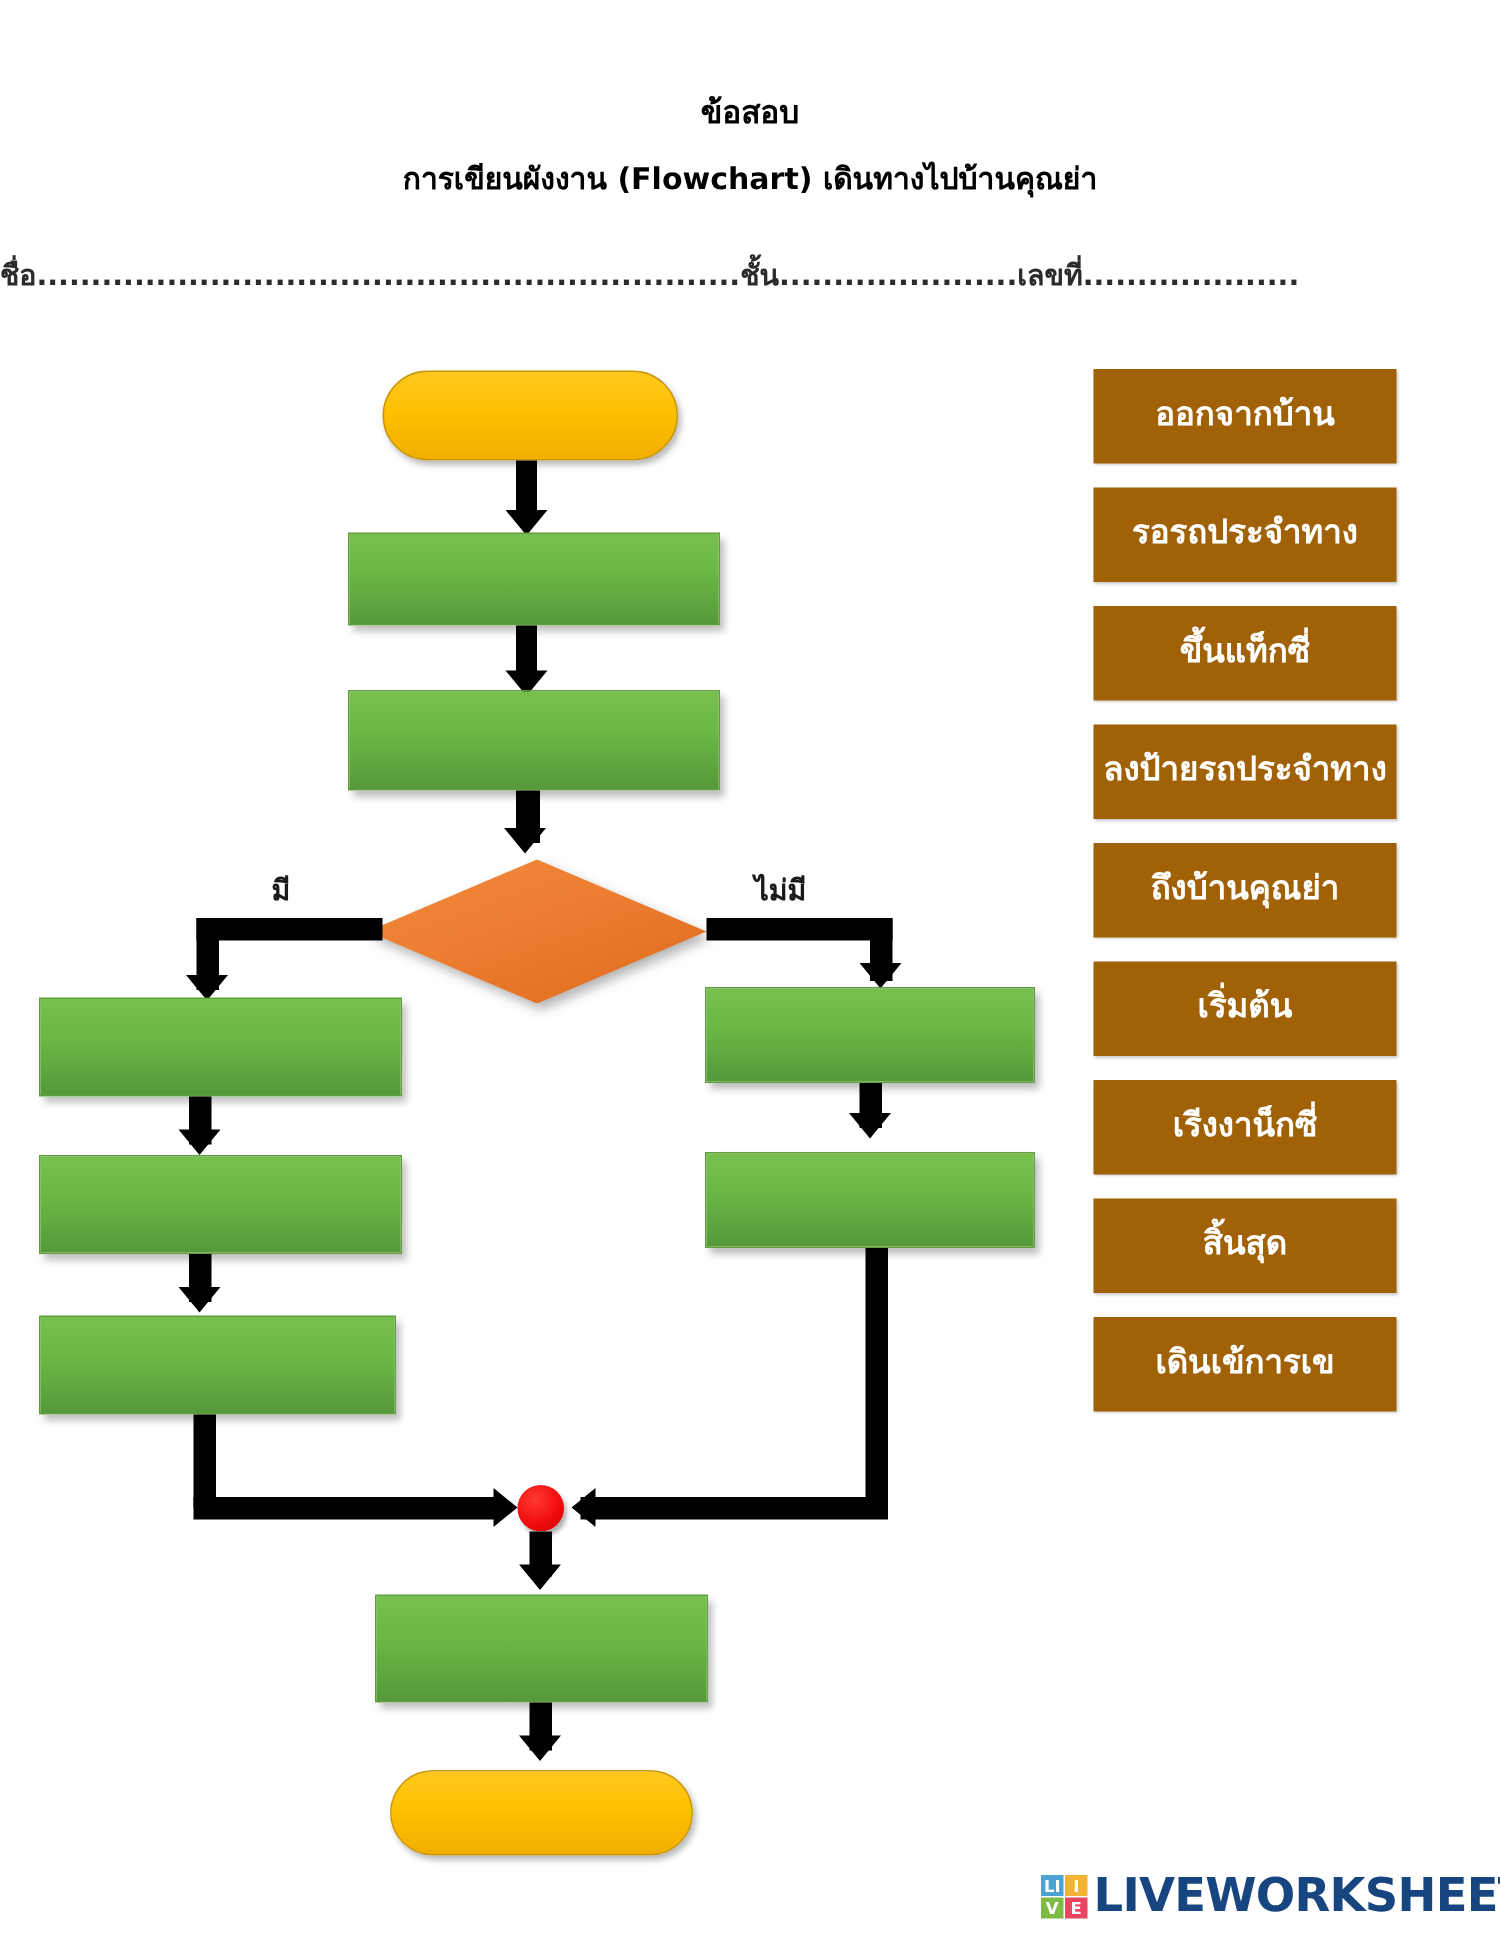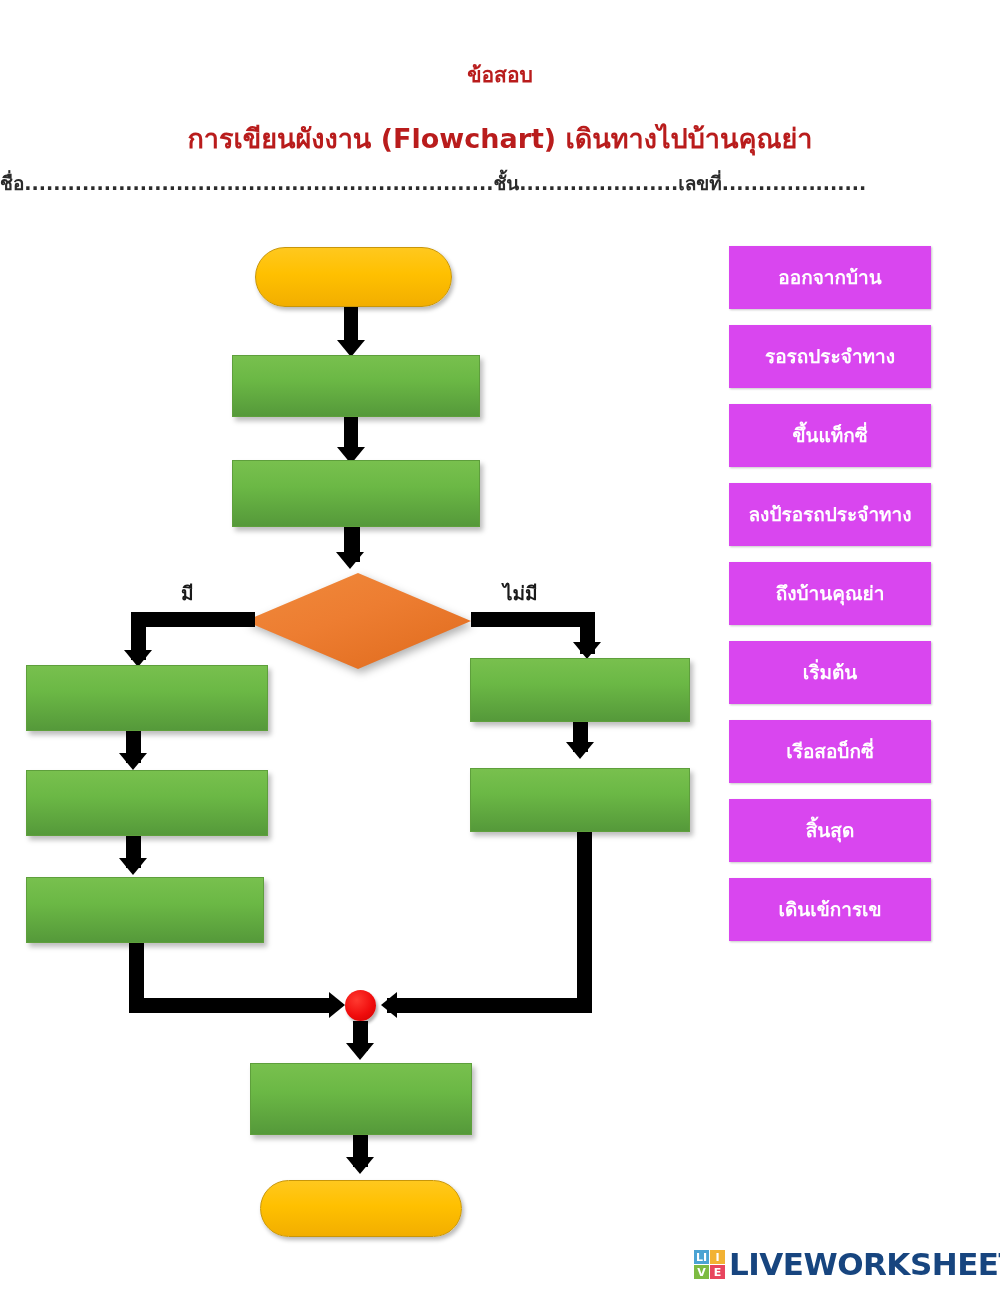--- a/index.html
+++ b/index.html
@@ -20,25 +20,25 @@
     overflow: hidden;
   }
 
   
   .hdr-line {
     position: absolute;
     left: 0;
     width: 1000px;
     text-align: center;
     font-weight: bold;
-    color: #b91c1c;
+    color: #000000;
     white-space: nowrap;
   }
   #title-main  { top: 58px;  font-size: 21px; }
-  #title-sub   { top: 117px; font-size: 27px; }
+  #title-sub   { top: 103px; font-size: 20px; }
 
   #name-line {
     position: absolute;
     top: 168px;
     left: 0;
     width: 804px;
     text-align: center;
     font-size: 19px;
     font-weight: bold;
     color: #2b2b2b;
@@ -122,23 +122,23 @@
     position: absolute;
     left: 729px;
     top: 246px;
     width: 202px;
   }
   .chip {
     position: relative;
     width: 202px;
     height: 63px;
     margin-bottom: 16px;
-    background: #d946ef;
+    background: #a16207;
     color: #ffffff;
-    font-size: 19px;
+    font-size: 22px;
     font-weight: bold;
     display: flex;
     align-items: center;
     justify-content: center;
     box-shadow: 1px 1px 2px rgba(0,0,0,0.22);
     text-align: center;
     line-height: 1.1;
   }
 
   
@@ -262,30 +262,30 @@
     <div class="chip">
       <span>ออกจากบ้าน</span>
     </div>
     <div class="chip">
       <span>รอรถประจำทาง</span>
     </div>
     <div class="chip">
       <span>ขึ้นแท็กซี่</span>
     </div>
     <div class="chip">
-      <span>ลงป้รอรถประจำทาง</span>
+      <span>ลงป้ายรถประจำทาง</span>
     </div>
     <div class="chip">
       <span>ถึงบ้านคุณย่า</span>
     </div>
     <div class="chip">
       <span>เริ่มต้น</span>
     </div>
     <div class="chip">
-      <span>เรีอสอบ็กซี่</span>
+      <span>เรีงงาน็กซี่</span>
     </div>
     <div class="chip">
       <span>สิ้นสุด</span>
     </div>
     <div class="chip">
       <span>เดินเข้การเข</span>
     </div>
   </div>
 
   <div id="lw-logo">

